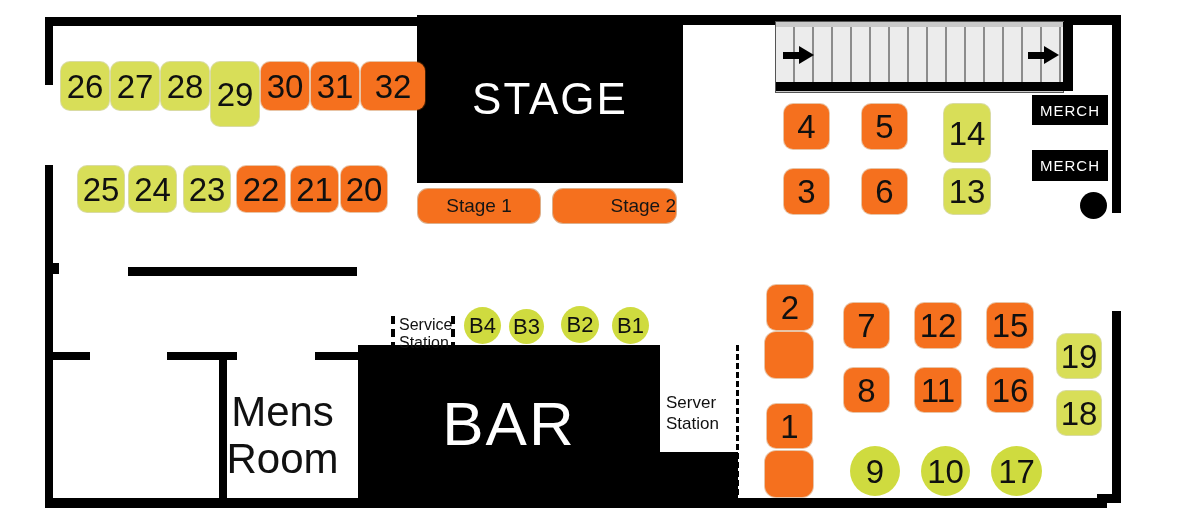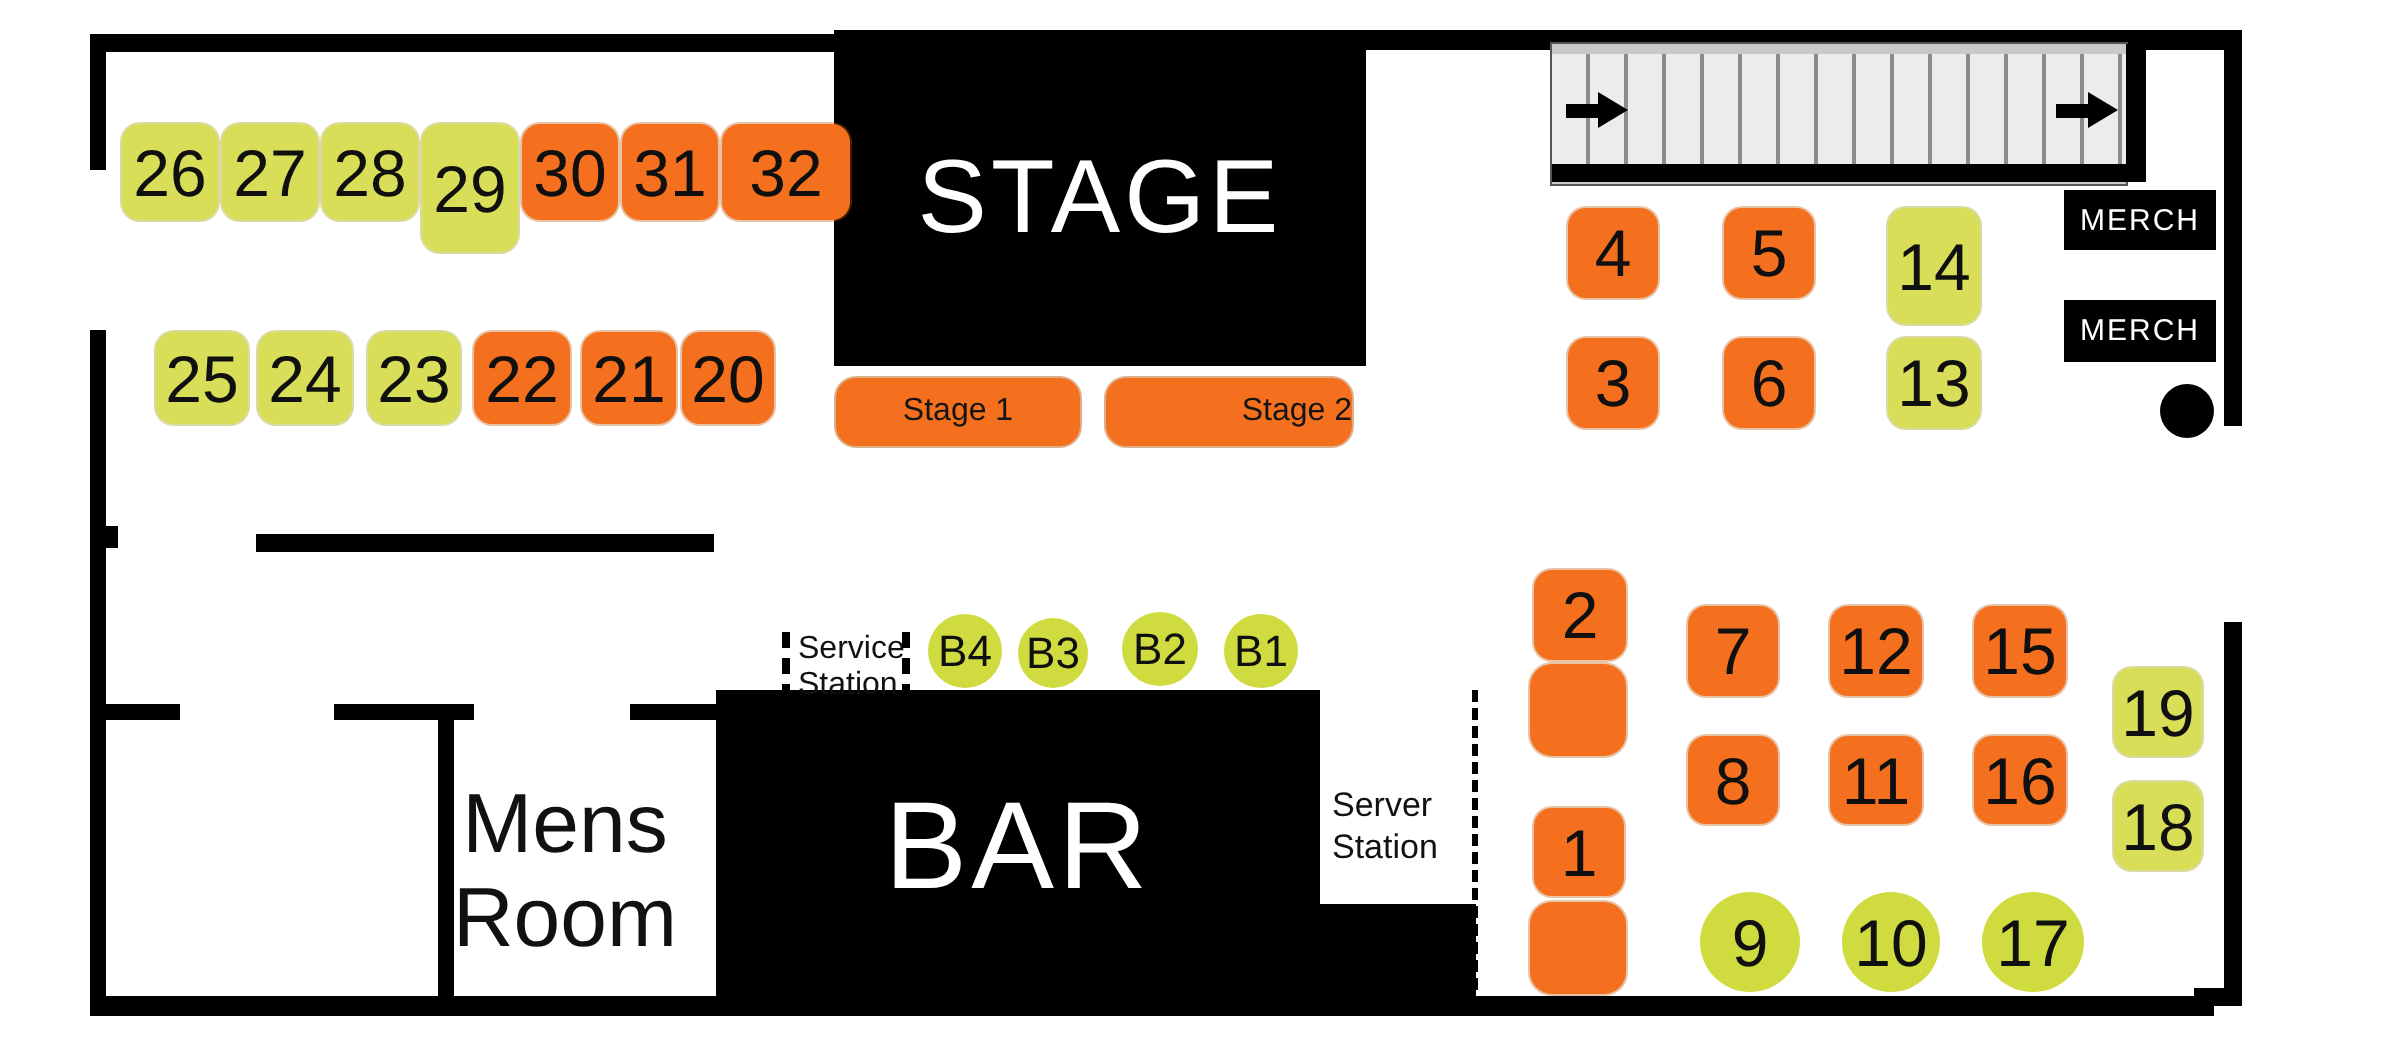--- a/index.html
+++ b/index.html
@@ -2,26 +2,26 @@
 <html><head>
 <meta charset="utf-8">
 <style>
   html,body{margin:0;padding:0;background:#fff;}
   #plan{
     position:relative;width:1200px;height:525px;background:#ffffff;overflow:hidden;
     font-family:"Liberation Sans", sans-serif;color:#000;
   }
   .wall{position:absolute;background:#000;}
   .blackbox{position:absolute;background:#000;color:#fff;display:flex;align-items:center;justify-content:center;}
-  #stage-box{left:417px;top:15px;width:266px;height:168px;font-size:52px;letter-spacing:2px;}
+  #stage-box{left:417px;top:15px;width:266px;height:168px;font-size:44px;letter-spacing:2px;}
   #bar-box{left:358px;top:345px;width:302px;height:156px;font-size:62px;letter-spacing:2px;}
   #bar-ext{left:658px;top:452px;width:80px;height:47px;}
   .stage-tag{
     position:absolute;top:189px;height:34px;background:#F5701E;border-radius:10px;
-    display:flex;align-items:center;justify-content:center;font-size:16px;color:#151515;
+    display:flex;align-items:center;justify-content:center;font-size:19px;color:#151515;
     box-shadow:0 0 0 1px rgba(180,80,0,.45);
   }
   #stage1-tag{left:418px;width:122px;}
   #stage2-tag{left:553px;width:123px;justify-content:flex-end;}
   
   .t{position:absolute;display:flex;align-items:center;justify-content:center;
      font-size:33px;color:#101010;border-radius:9px;line-height:1;}
   .t.orange{background:#F5701E;box-shadow:0 0 0 1px rgba(190,85,0,.35);}
   .t.green{background:#D8DE58;box-shadow:0 0 0 1px rgba(170,175,50,.45);}
   .t.circle{border-radius:50%;background:#CFDB3F;}

